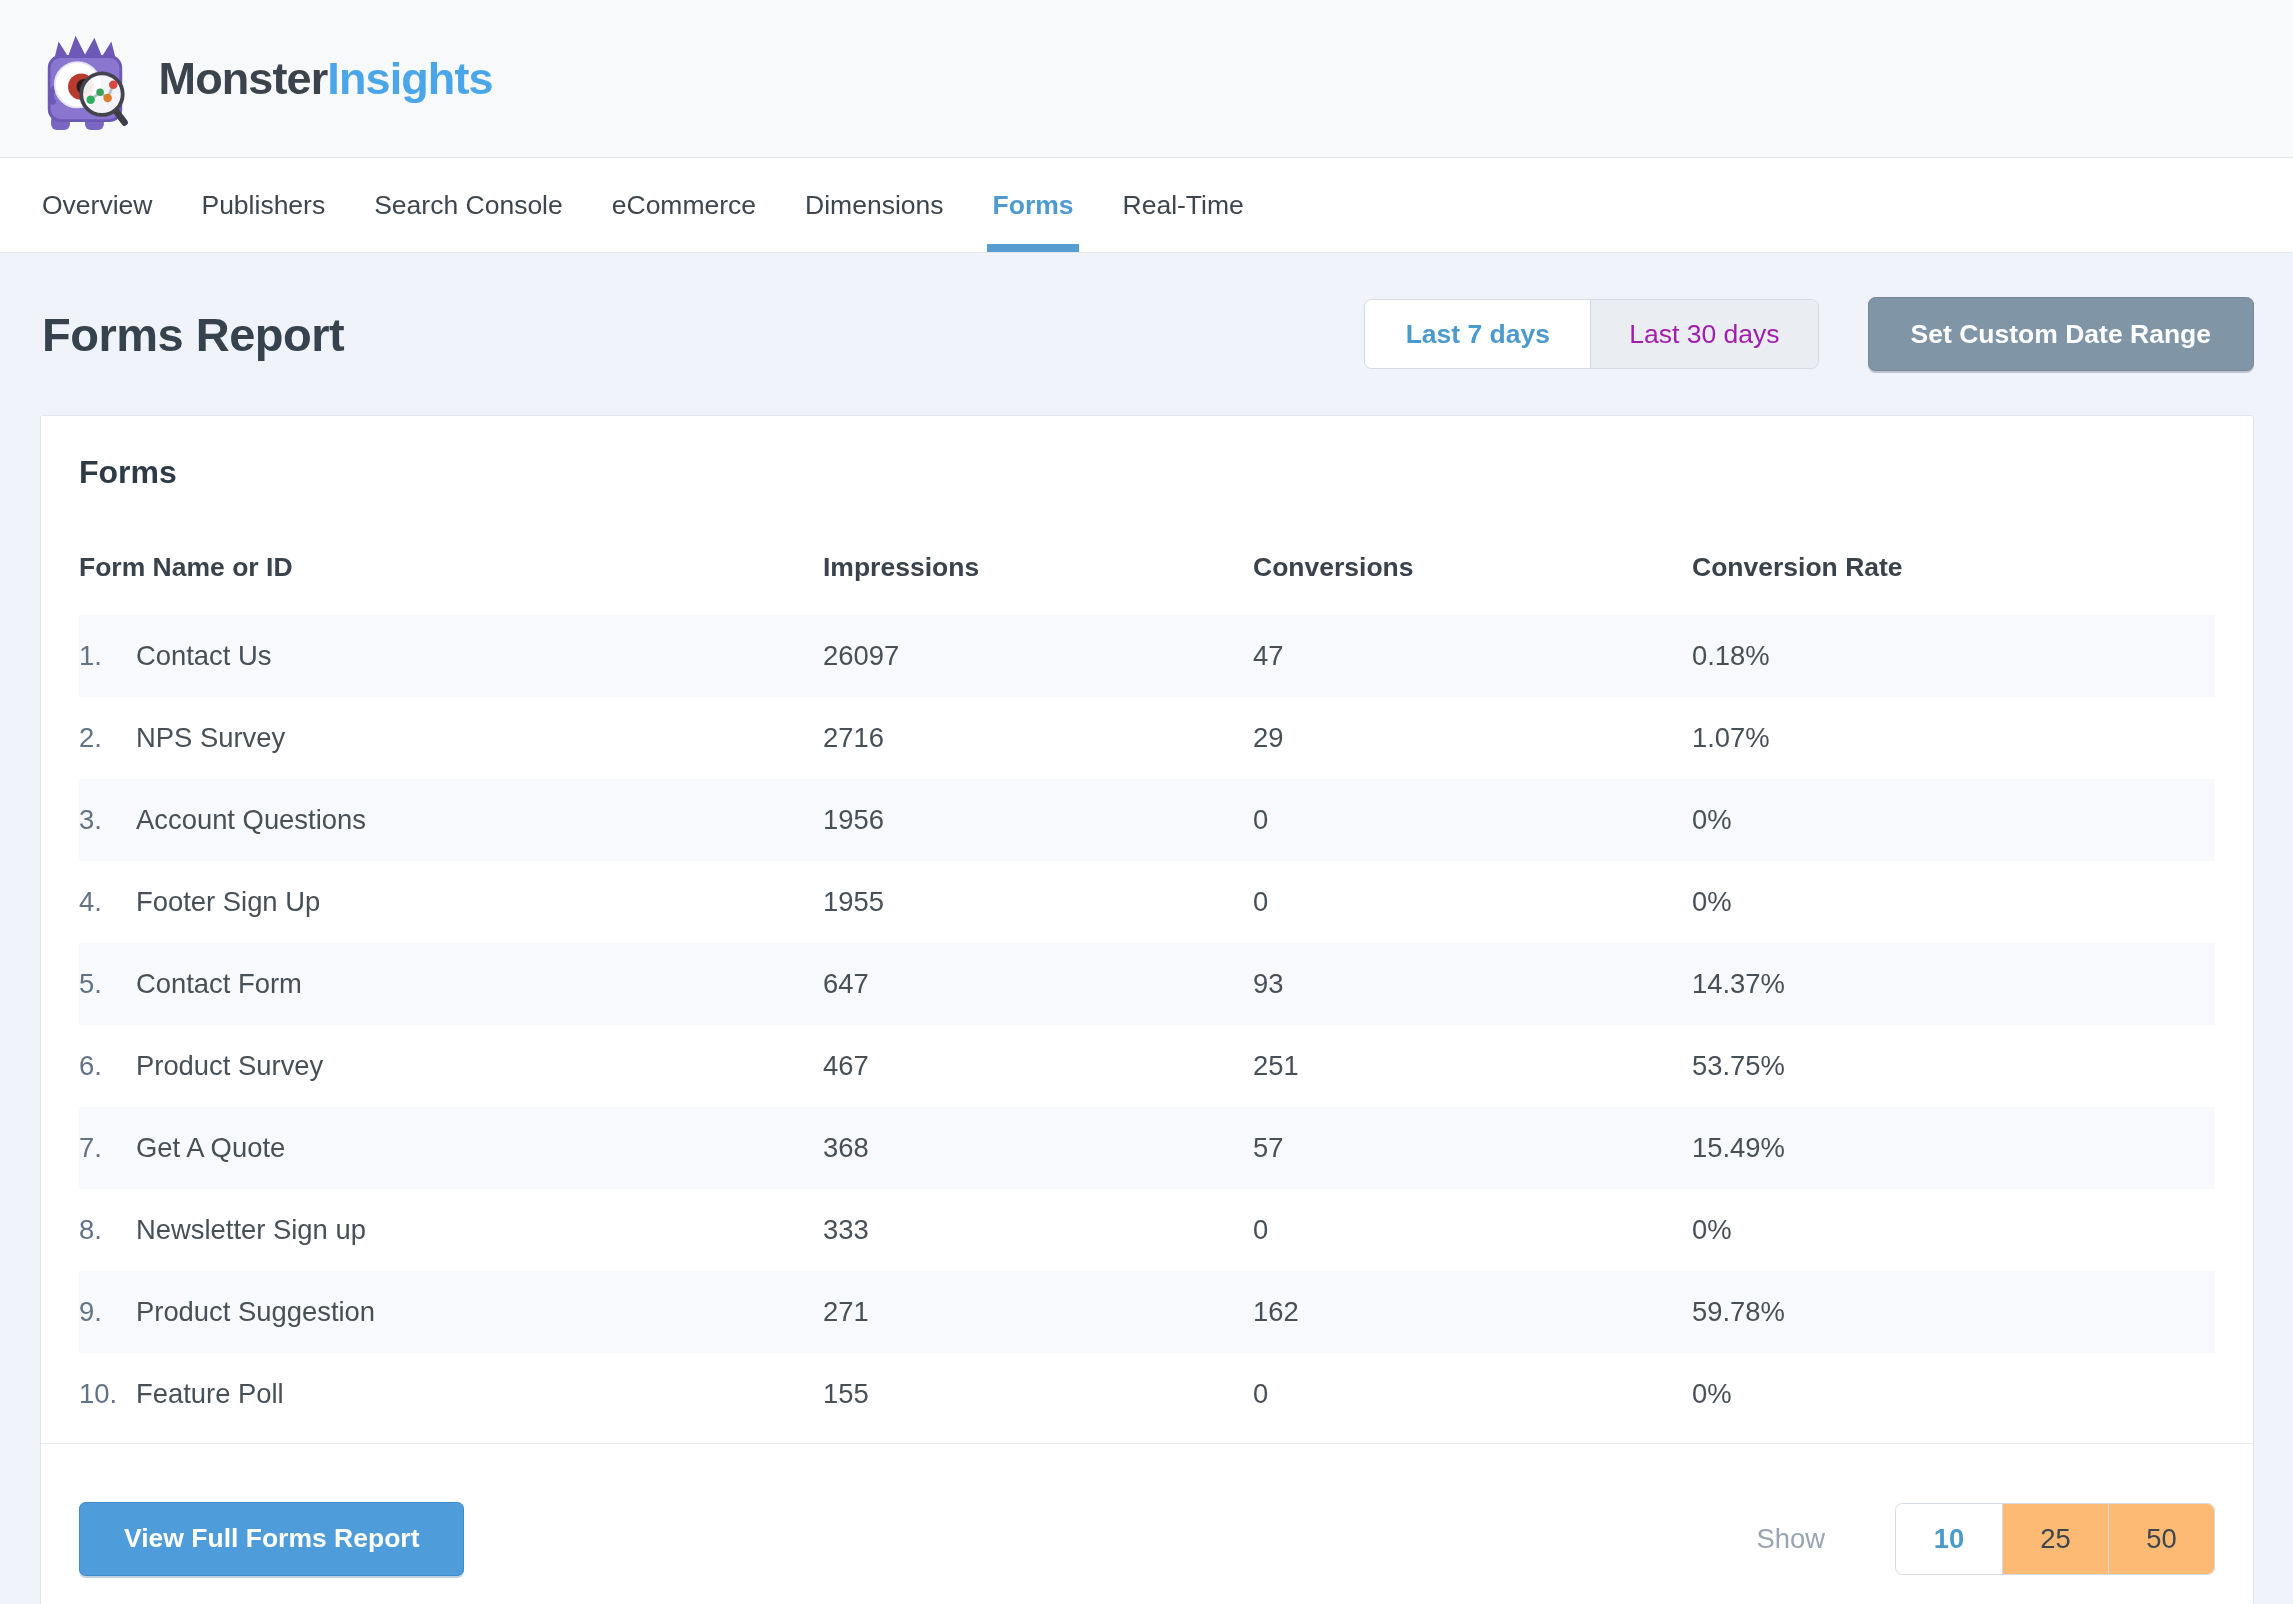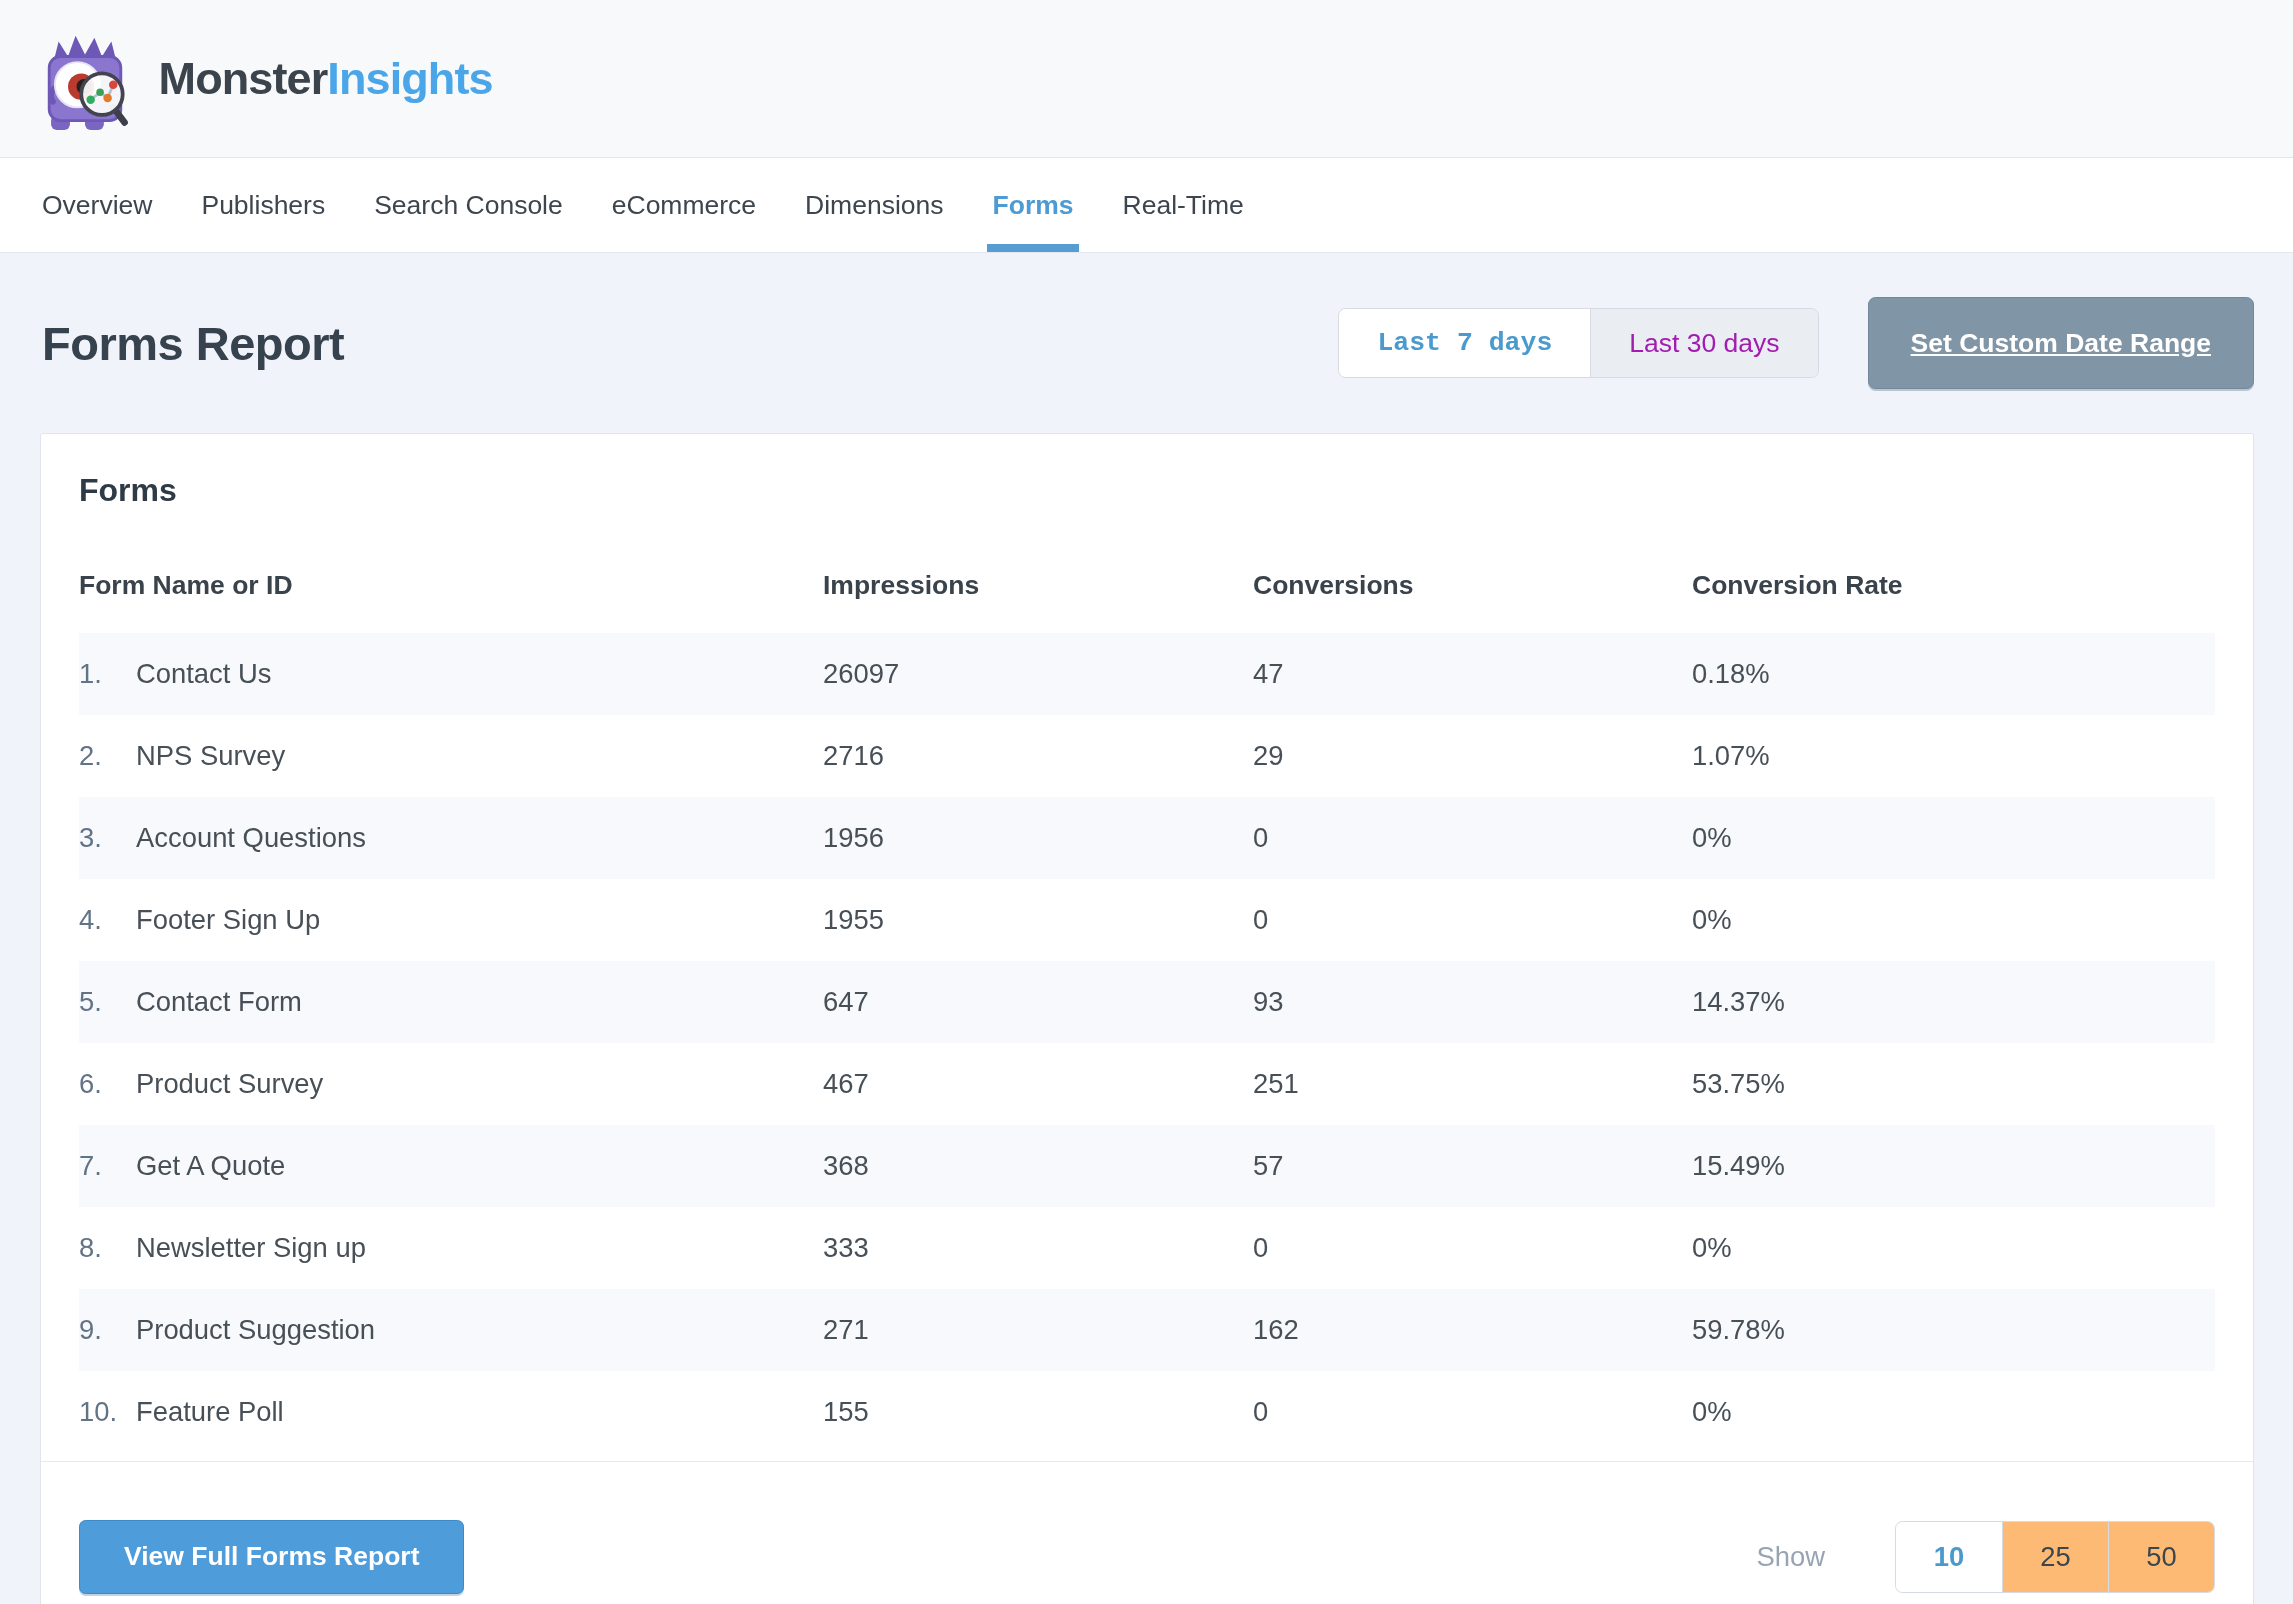--- a/index.html
+++ b/index.html
@@ -50,29 +50,28 @@
     display: flex; border: 0.9px solid #d6dae1; border-radius: 7.6px;
     overflow: hidden; background: #eaedf2; margin-right: 49px;
     height: 70px;
   }
   .range-btn {
     min-width: 225px; padding: 0 38px;
     display: flex; align-items: center; justify-content: center;
     font-size: 26.5px; color: #a21caf; background: #eaedf2;
     border: none; cursor: pointer; font-family: inherit;
   }
-  .range-btn.active { background: #ffffff; color: #4b9ace; font-weight: bold; font-family: Liberation Mono, monospace; }
+  .range-btn.active { background: #ffffff; color: #4b9ace; font-weight: bold; }
   .range-btn + .range-btn { border-left: 0.9px solid #d6dae1; }
   .custom-range-btn {
-    height: 92px; padding: 0 42px;
+    height: 74px; padding: 0 42px;
     background: #8095a6; border: 0.9px solid #72879a; border-radius: 7.6px;
     color: #ffffff; font-size: 26.5px; font-weight: bold;
     cursor: pointer; font-family: inherit;
     box-shadow: 0 1.9px 0 rgba(90,108,124,0.35);
-    text-decoration: underline;
   }
   
   .panel {
     margin: 44px 40px 0 40px;
     background: #ffffff;
     border: 0.9px solid #e0e4eb;
     border-radius: 2.8px;
   }
   .panel-title {
     font-size: 32px; font-weight: bold; color: #2e3b47;

